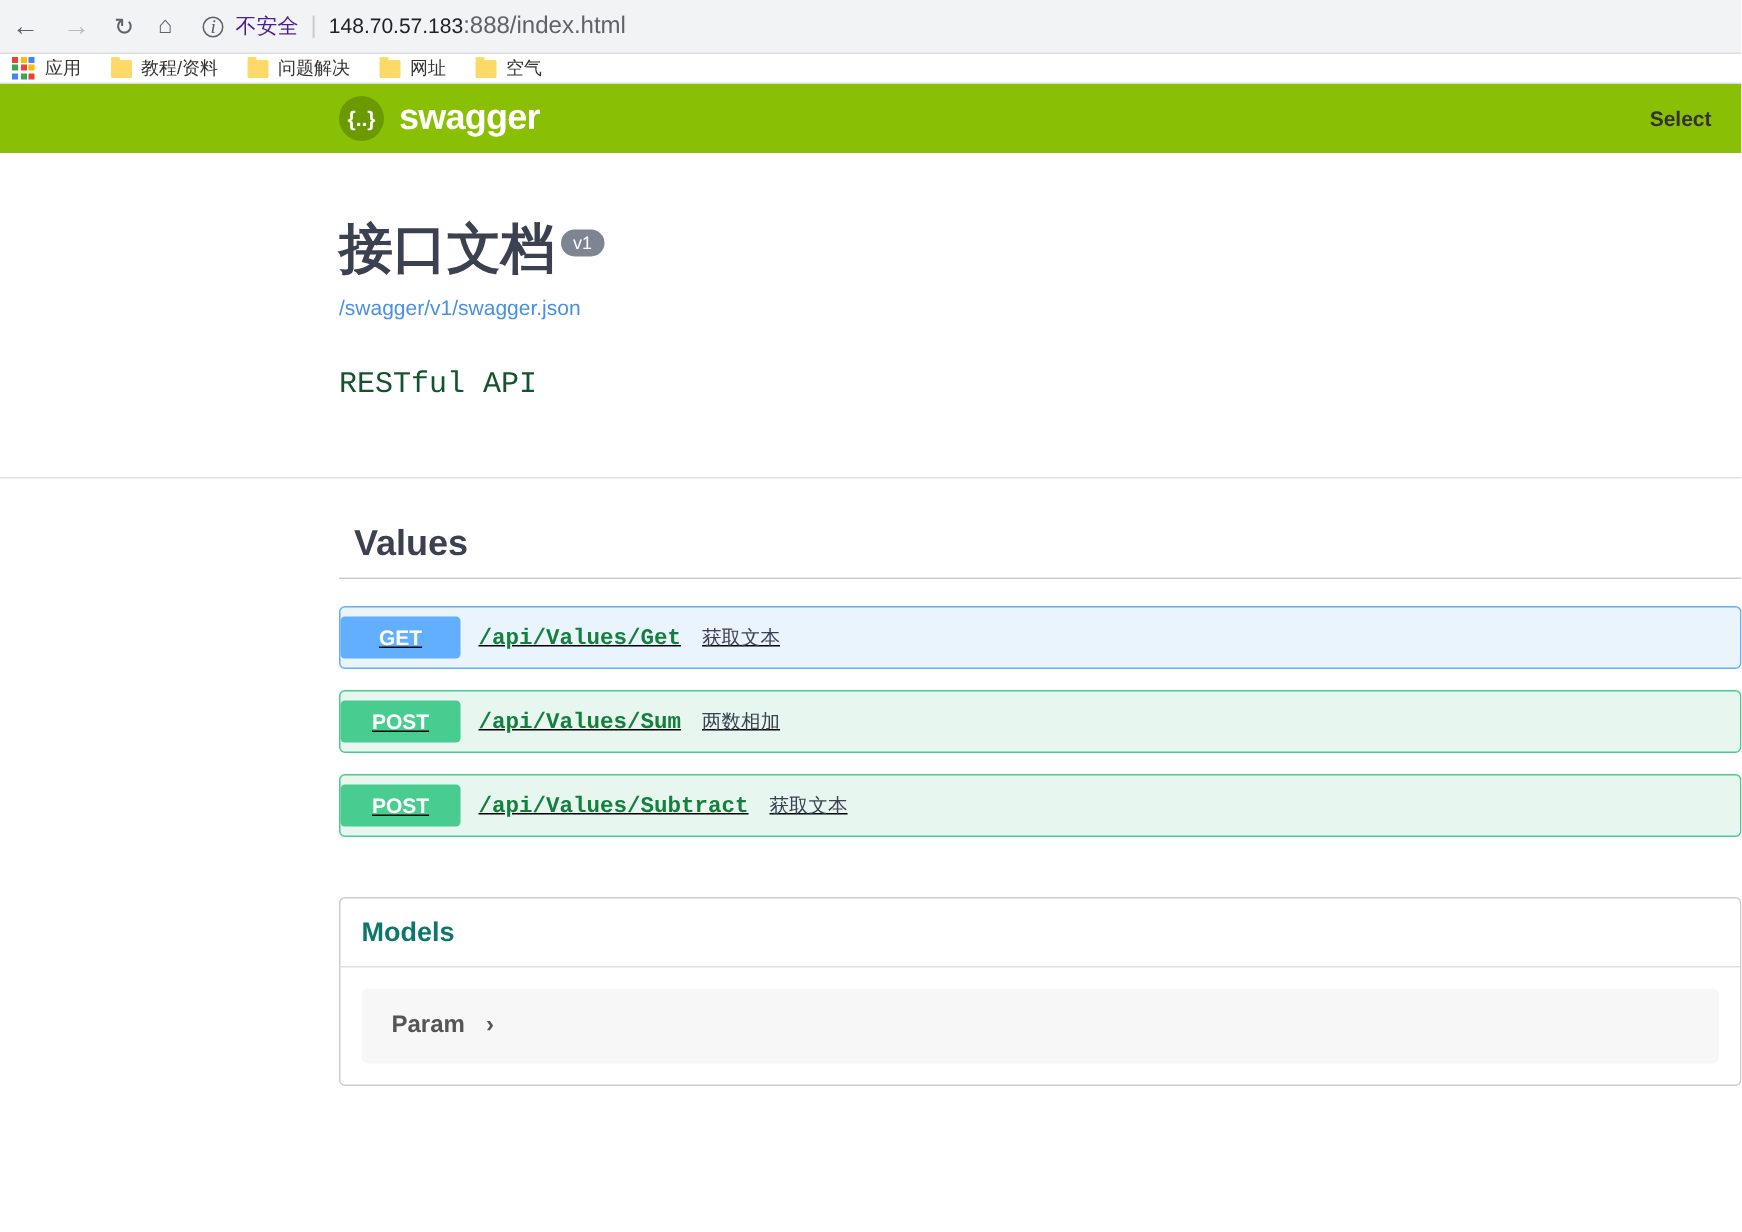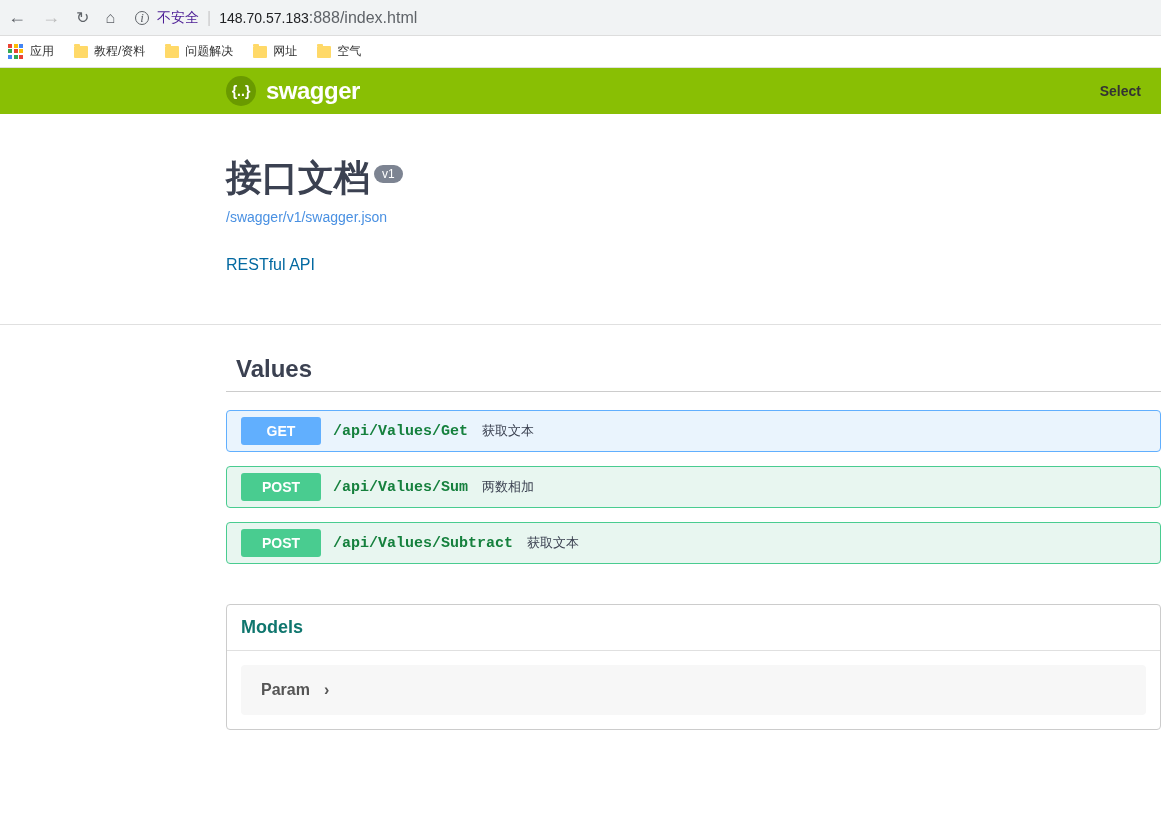--- a/index.html
+++ b/index.html
@@ -13,21 +13,21 @@
     .refresh-icon { color: #5f6368; font-size: 16px; }
     .home-icon { color: #5f6368; font-size: 16px; }
     .address-bar { flex: 1; display: flex; align-items: center; gap: 8px; padding-left: 8px; }
     .info-icon { color: #5f6368; font-size: 13px; border: 1px solid #5f6368; border-radius: 50%; width: 14px; height: 14px; display: inline-flex; align-items: center; justify-content: center; font-family: serif; font-style: italic; }
     .insecure-text { color: #4c1d95; font-size: 14px; }
     .url-divider { color: #ccc; }
     .url-text { color: #202124; font-size: 14px; }
     .url-path { color: #5f6368; }
     
     
-    .bookmarks-bar { height: 32px; background: #fff; display: flex; align-items: center; padding: 0 8px; gap: 20px; border-bottom: 1px solid #e0e0e0; }
+    .bookmarks-bar { height: 20px; background: #fff; display: flex; align-items: center; padding: 0 8px; gap: 20px; border-bottom: 1px solid #e0e0e0; }
     .apps-icon { width: 16px; height: 16px; display: grid; grid-template-columns: repeat(3, 1fr); grid-template-rows: repeat(3, 1fr); gap: 1px; }
     .apps-icon span { background: #5f6368; width: 4px; height: 4px; }
     .apps-icon span:nth-child(1) { background: #ea4335; }
     .apps-icon span:nth-child(2) { background: #fbbc04; }
     .apps-icon span:nth-child(3) { background: #4285f4; }
     .apps-icon span:nth-child(4) { background: #34a853; }
     .apps-icon span:nth-child(5) { background: #ea4335; }
     .apps-icon span:nth-child(6) { background: #fbbc04; }
     .apps-icon span:nth-child(7) { background: #4285f4; }
     .apps-icon span:nth-child(8) { background: #34a853; }
@@ -42,29 +42,29 @@
     .logo-circle { width: 30px; height: 30px; background: #6a9a00; border-radius: 50%; display: flex; align-items: center; justify-content: center; color: #fff; font-weight: bold; font-size: 14px; }
     .swagger-text { color: #fff; font-size: 24px; font-weight: bold; letter-spacing: -0.5px; }
     .select-text { color: #333; font-size: 14px; font-weight: bold; }
     
     
     .content { padding: 40px 0 40px 226px; }
     .api-title-row { display: flex; align-items: baseline; gap: 4px; }
     .api-title { font-size: 36px; font-weight: bold; color: #3b4151; }
     .version-badge { background: #7d8492; color: #fff; font-size: 12px; padding: 2px 8px; border-radius: 20px; position: relative; top: -12px; }
     .swagger-link { color: #4990e2; font-size: 14px; text-decoration: none; margin-top: 6px; display: inline-block; }
-    .api-desc { color: #0369a1; font-size: 16px; margin-top: 30px; }
+    .api-desc { color: #14532d; font-size: 20px; margin-top: 30px; font-family: Liberation Mono, monospace; }
     
     .divider { border: none; border-top: 1px solid #e0e0e0; margin: 50px 0 30px 0; margin-left: -226px; }
     
     .section-title { font-size: 24px; font-weight: bold; color: #3b4151; padding-left: 10px; margin-bottom: 8px; }
     .section-underline { border-bottom: 1px solid #ccc; margin-bottom: 18px; }
     
     
-    .endpoint { border: 1px solid; border-radius: 4px; margin-bottom: 14px; display: flex; align-items: center; padding: 6px 14px; cursor: pointer; }
+    .endpoint { border: 1px solid; border-radius: 4px; margin-bottom: 14px; display: flex; align-items: center; padding: 6px 0; cursor: pointer; text-decoration: underline; }
     .endpoint.get { background: #eaf4fd; border-color: #61affe; }
     .endpoint.post { background: #e8f6f0; border-color: #49cc90; }
     .method-badge { color: #fff; font-weight: bold; font-size: 14px; padding: 6px 0; width: 80px; text-align: center; border-radius: 3px; margin-right: 12px; }
     .method-badge.get { background: #61affe; }
     .method-badge.post { background: #49cc90; }
     .endpoint-path { font-family: "Courier New", monospace; font-weight: bold; font-size: 15px; color: #15803d; margin-right: 14px; }
     .endpoint-desc { font-size: 13px; color: #3b4151; }
     
     
     .models-container { border: 1px solid #ccc; border-radius: 4px; margin-top: 40px; }

